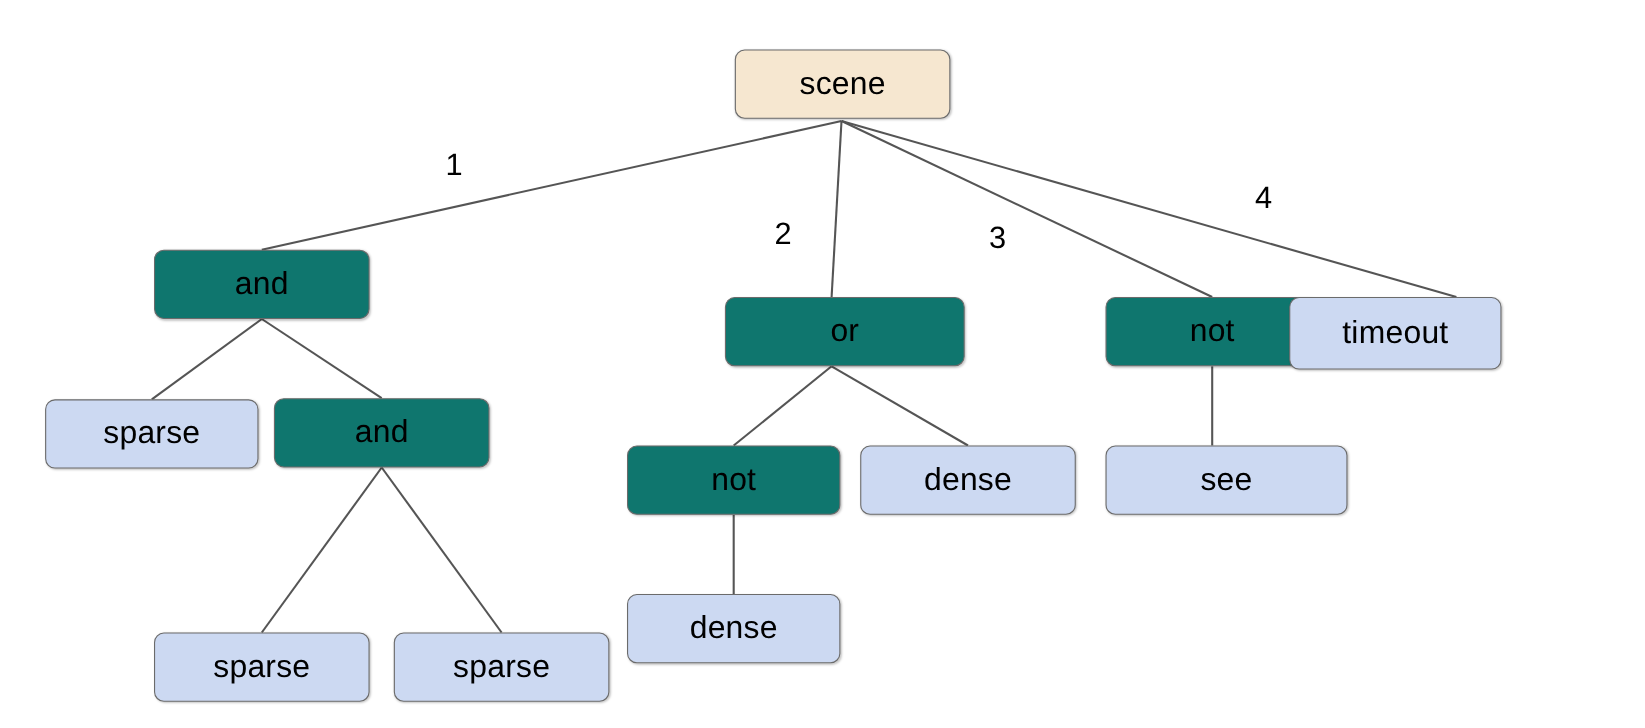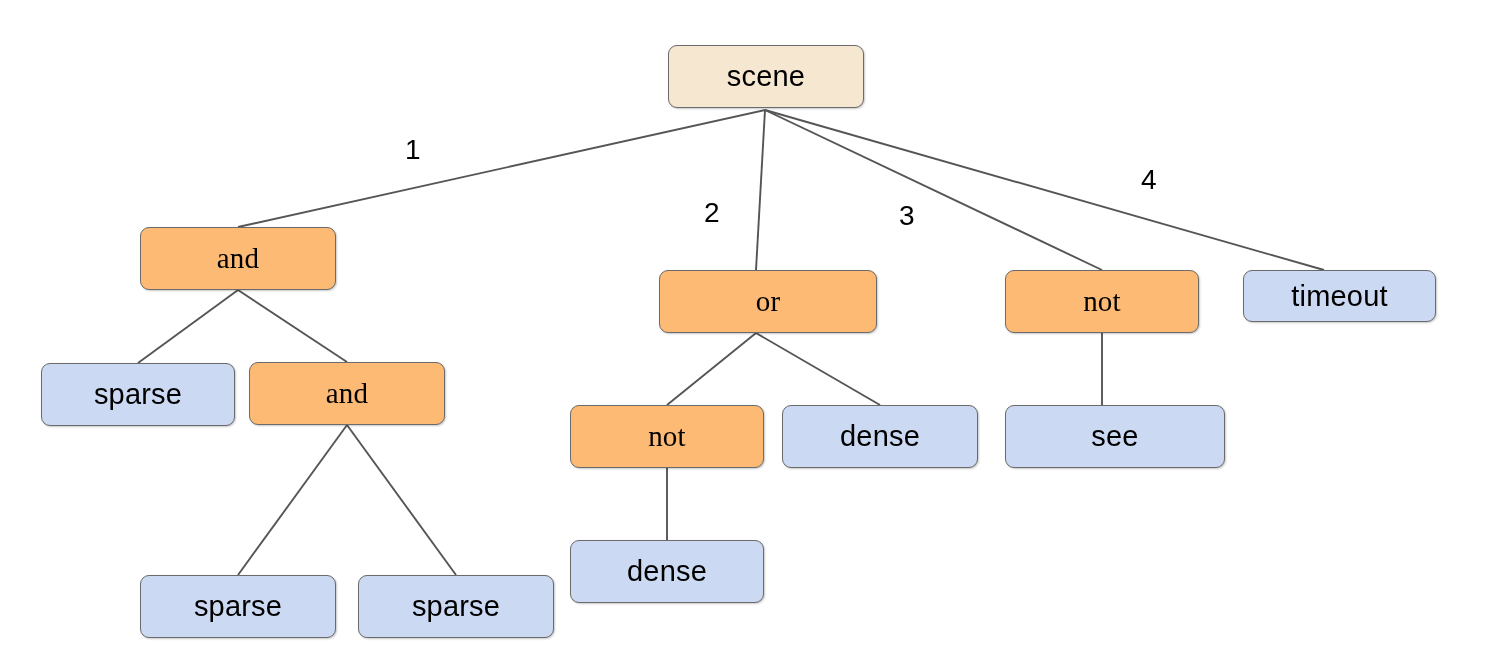--- a/index.html
+++ b/index.html
@@ -33,22 +33,21 @@
     display: flex;
     align-items: center;
     justify-content: center;
     font-size: 29px;
     color: #000000;
     line-height: 1;
     letter-spacing: 0.2px;
     box-shadow: 1px 1px 2px rgba(0,0,0,0.22);
   }
   .node.op {
-    background: #fdba74;
-    font-family: Liberation Serif, serif;
+    background: #0f766e;
   }
   .node.leaf {
     background: #ccd9f2;
   }
   .node.root {
     background: #f6e7d0;
   }
   .edge-label {
     position: absolute;
     font-size: 28px;
@@ -105,21 +104,21 @@
       </div>
       <div class="node leaf" style="left: 570px; top: 540px; width: 194px; height: 63px;">
         <span>dense</span>
       </div>
       <div class="node op" style="left: 1005px; top: 270px; width: 194px; height: 63px;">
         <span>not</span>
       </div>
       <div class="node leaf" style="left: 1005px; top: 405px; width: 220px; height: 63px;">
         <span>see</span>
       </div>
-      <div class="node leaf" style="left: 1243px; top: 270px; width: 193px; height: 52px;">
+      <div class="node leaf" style="left: 1172px; top: 270px; width: 193px; height: 66px;">
         <span>timeout</span>
       </div>
     </div>
   <div id="label-layer">
       <div class="edge-label" style="left: 405px; top: 136px;">1</div>
       <div class="edge-label" style="left: 704px; top: 199px;">2</div>
       <div class="edge-label" style="left: 899px; top: 202px;">3</div>
       <div class="edge-label" style="left: 1141px; top: 166px;">4</div>
     </div>
 </div>

